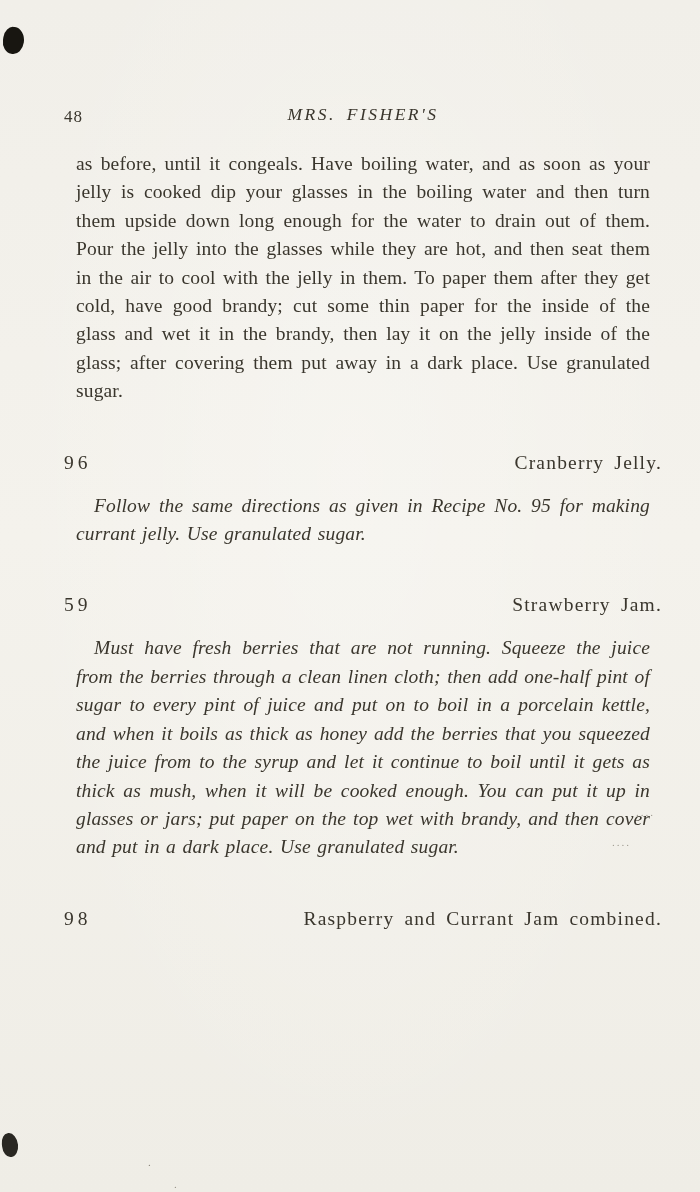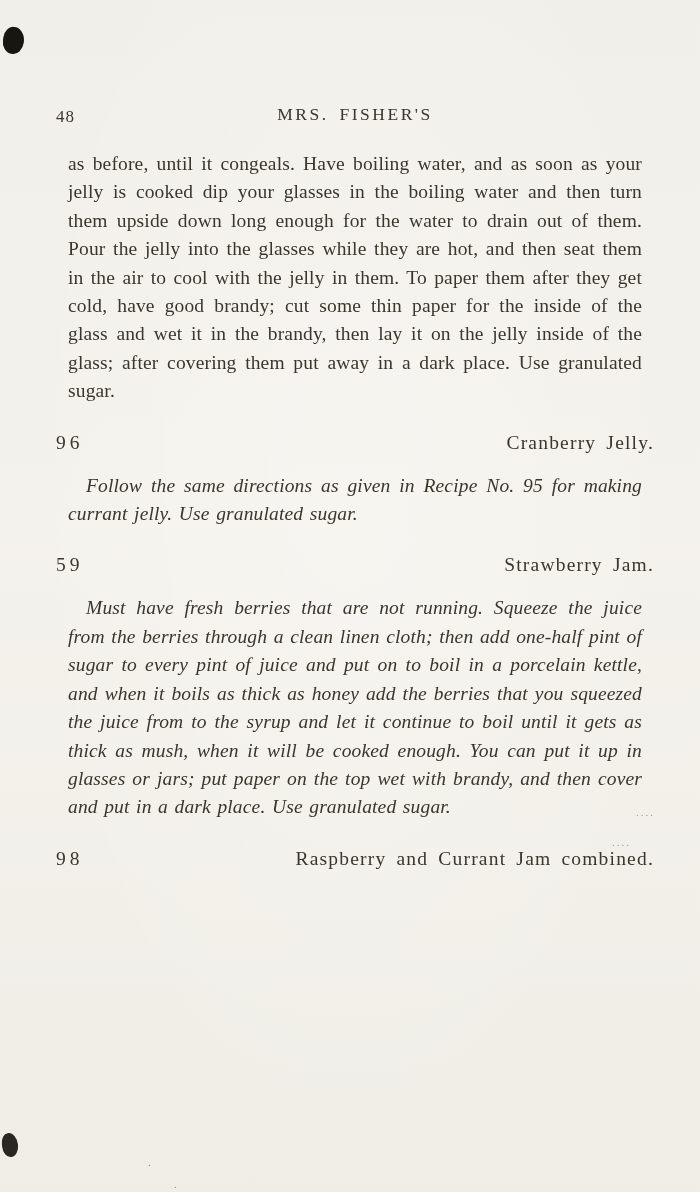--- a/index.html
+++ b/index.html
@@ -13,58 +13,59 @@
     background:
       radial-gradient(ellipse at 50% 40%, rgba(255,255,255,0.25), rgba(0,0,0,0) 70%),
       linear-gradient(180deg, #f1efe9 0%, #f4f2ec 45%, #efede6 100%);
     overflow: hidden;
     font-family: "Liberation Serif", "DejaVu Serif", serif;
     color: #3a362d;
   }
 
   .content {
     position: absolute;
-    left: 56px;
+    left: 64px;
     top: 104px;
     width: 598px;
   }
 
   .header-row {
     position: relative;
     height: 34px;
     margin-bottom: 10px;
   }
   .page-number {
     position: absolute;
     left: 0;
     top: 3px;
     font-size: 17px;
     letter-spacing: 1px;
   }
   .running-header {
     display: block;
     text-align: center;
+    font-style: italic;
     font-size: 17.5px;
     letter-spacing: 2.5px;
     word-spacing: 4px;
   }
 
   p.body {
     margin: 12px;
     font-size: 19.5px;
     line-height: 28.4px;
     text-align: justify;
     letter-spacing: 0.15px;
     word-spacing: 1.5px;
   }
   p.indent { text-indent: 18px; font-style: italic; }
 
   .recipe-heading {
     position: relative;
-    margin-top: 23px;
+    margin-top: 43px;
     margin-bottom: 15px;
     font-size: 19.5px;
     line-height: 28px;
   }
   .recipe-number {
     position: absolute;
     left: 0;
     top: 0;
     letter-spacing: 4px;
   }

